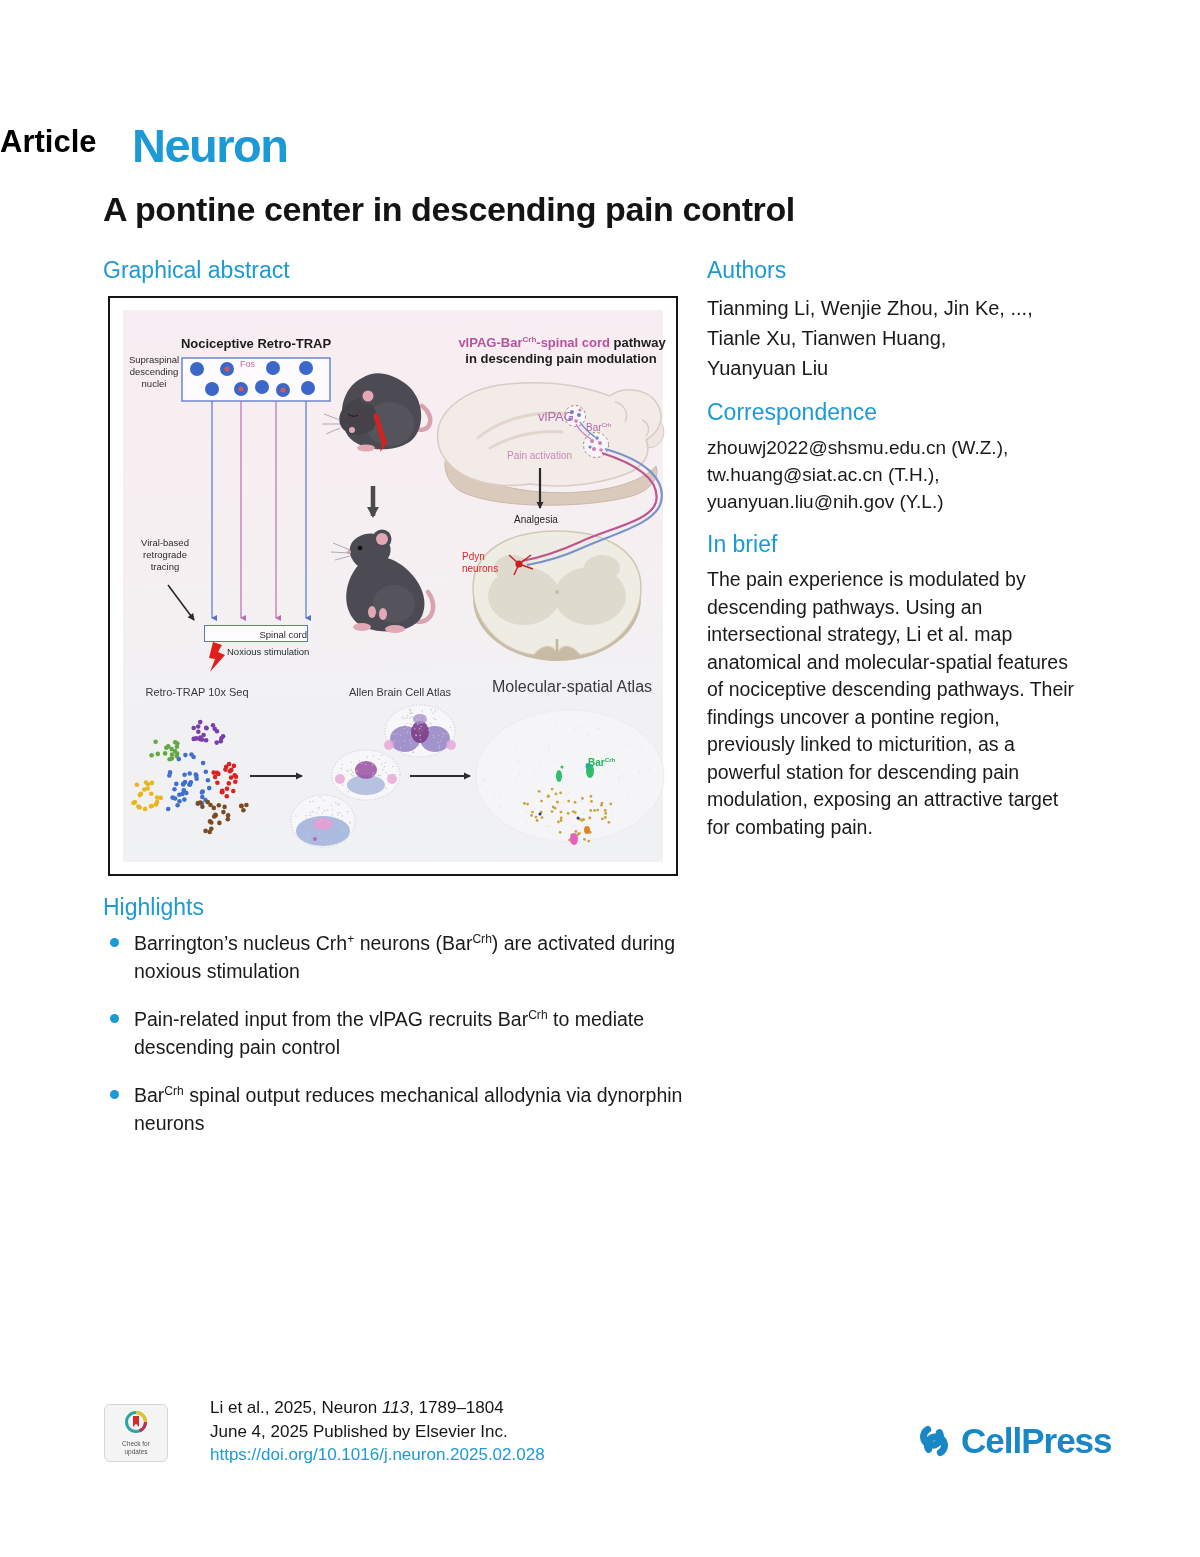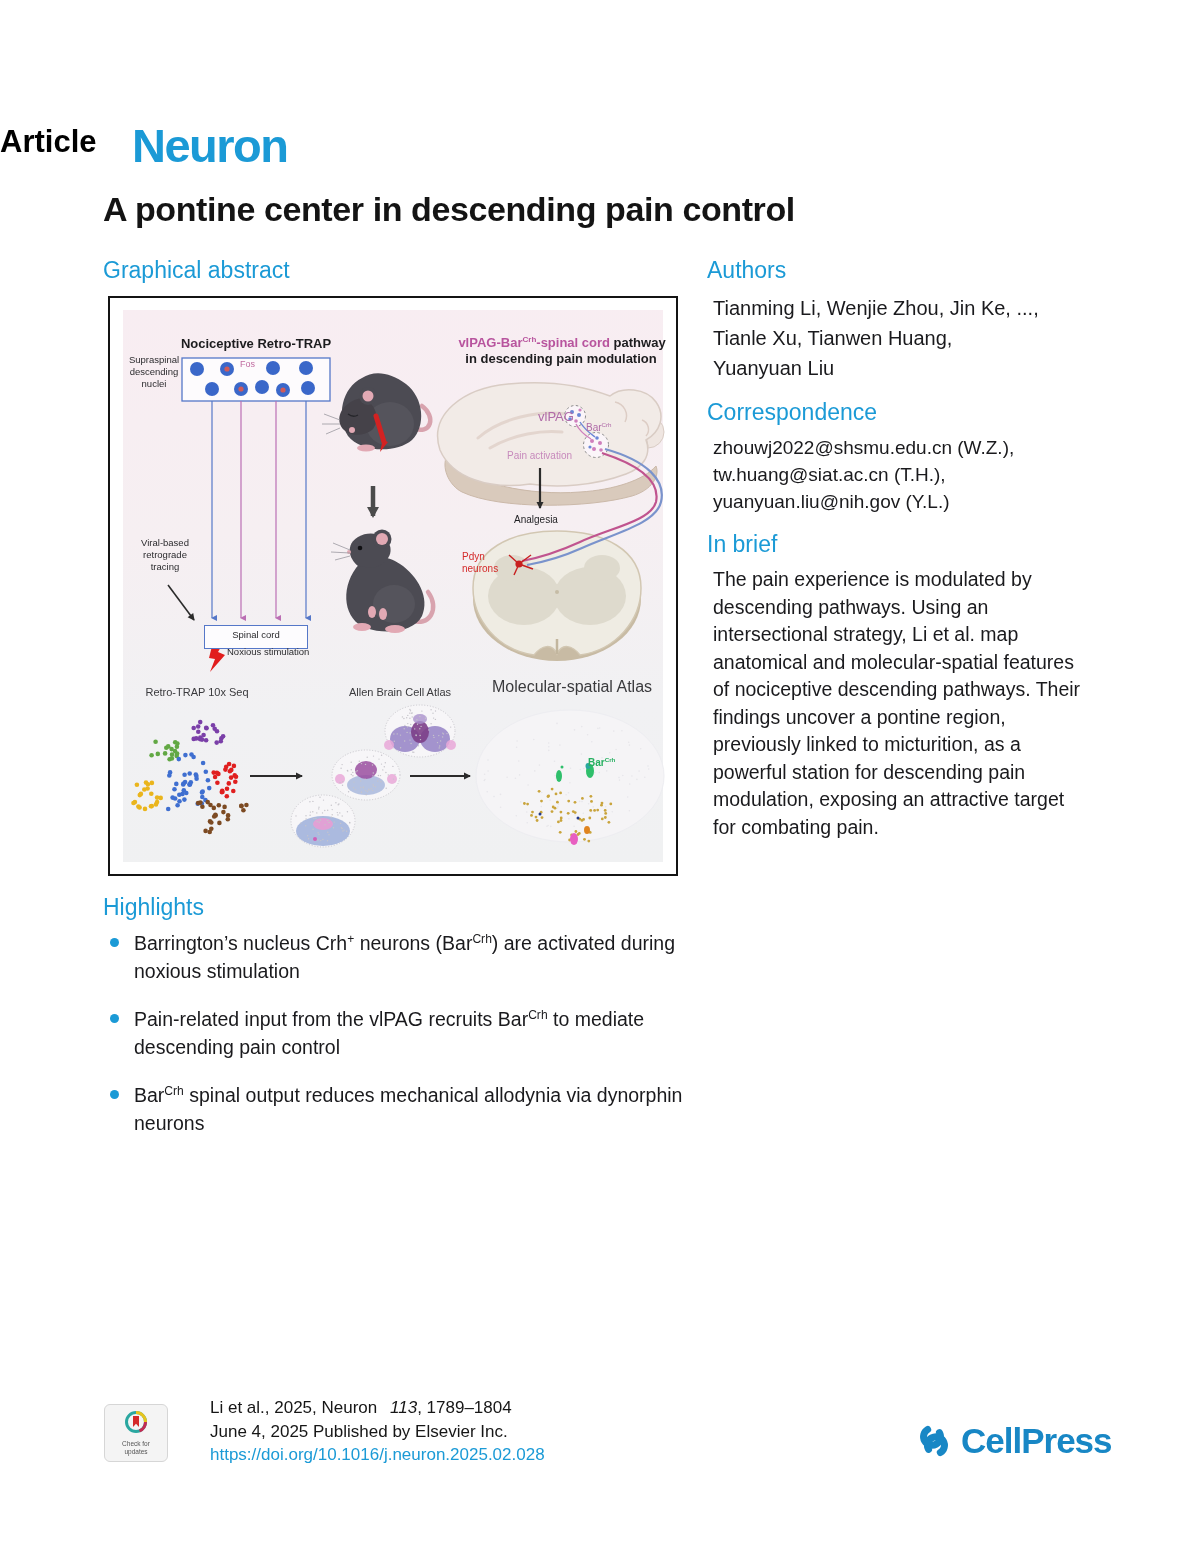--- a/index.html
+++ b/index.html
@@ -19,42 +19,42 @@
 
   
   .sec-h{font-size:23px;color:#1b9ad6;}
   #ga-heading{left:103px;top:257px;}
   #authors-heading{left:707px;top:257px;}
   #corr-heading{left:707px;top:399px;}
   #brief-heading{left:707px;top:531px;}
   #hl-heading{left:103px;top:894px;}
 
   
-  .rcol-text{left:707px;width:390px;font-size:20px;line-height:30px;color:#1a1a1d;margin-left:6px;}
+  .rcol-text{left:707px;width:390px;font-size:20px;line-height:30px;color:#1a1a1d;}
   #authors-lines{top:293px;}
   #corr-lines{top:434px;font-size:19px;line-height:27px;}
   #brief-text{top:566px;width:374px;font-size:19.5px;line-height:27.5px;}
 
   
   #hl-list{left:103px;top:929px;width:608px;}
   .hl-item{position:relative;padding-left:31px;font-size:19.5px;line-height:28px;margin-bottom:20px;color:#1a1a1d;}
   .hl-dot{position:absolute;left:7px;top:9px;width:9px;height:9px;border-radius:50%;background:#1b9ad6;}
 
   
   #ga-box{left:108px;top:296px;width:570px;height:580px;border:2.5px solid #141414;background:#ffffff;box-sizing:border-box;padding-left:37px;}
   #ga-bg{position:absolute;left:13px;top:12px;right:13px;bottom:12px;
     background:linear-gradient(178deg,#f8edf2 0%,#f6eff2 40%,#f1f1f3 72%,#f0f1f2 100%);}
   #ga-svg{position:absolute;left:0;top:0;width:565px;height:575px;}
   .ga-label{position:absolute;color:#2b2b2e;white-space:pre-line;}
   .ctr{transform:translateX(-50%);white-space:nowrap;}
   #l-p1title{left:146px;top:38px;font-size:13px;font-weight:700;color:#1c1c1e;}
   #l-supra{left:13px;top:56px;width:62px;font-size:9.5px;line-height:12px;text-align:center;}
   #l-fos{left:130px;top:61px;font-size:9px;color:#c06ba0;}
-  #l-spinalbox{left:94px;top:327px;width:104px;height:24px;border:1.2px solid #5577c8;background:#fdfcfe;
-    font-size:9.5px;line-height:17px;text-align:center;box-sizing:border-box;}
+  #l-spinalbox{left:94px;top:327px;width:104px;height:17px;border:1.2px solid #5577c8;background:#fdfcfe;
+    font-size:9.5px;line-height:17px;text-align:right;box-sizing:border-box;}
   #l-viral{left:22px;top:239px;width:66px;font-size:9.5px;line-height:12px;text-align:center;}
   #l-nox{left:117px;top:348px;font-size:9.5px;}
   #l-p2t1{left:452px;top:37px;font-size:13px;font-weight:700;color:#1c1c1e;}
   #l-p2t2{left:451px;top:53px;font-size:13px;font-weight:700;color:#1c1c1e;}
   .pink{color:#b8549e;}
   #l-vlpag{left:428px;top:111px;font-size:13px;color:#b06ba8;}
   #l-bar{left:476px;top:124px;font-size:10px;color:#b06ba8;}
   #l-pain{left:397px;top:152px;font-size:10px;color:#c78abc;}
   #l-analg{left:404px;top:216px;font-size:10px;color:#1f1f22;}
   #l-pdyn{left:352px;top:253px;font-size:10px;line-height:12px;color:#d42a2a;}
@@ -784,21 +784,21 @@
     <circle cx="12" cy="12" r="9.5" fill="none" stroke="#2aa7a0" stroke-width="3"></circle>
     <path d="M 12 2.5 a 9.5 9.5 0 0 1 9.5 9.5" fill="none" stroke="#e8c41c" stroke-width="3"></path>
     <path d="M 21.5 12 a 9.5 9.5 0 0 1 -6 8.8" fill="none" stroke="#c42a52" stroke-width="3"></path>
     <path d="M 9 6 h 6 v 11 l -3 -3.2 -3 3.2 Z" fill="#d42a2a"></path>
   </svg>
   <div class="txt" style="white-space:pre-line">Check for
 updates</div>
 </div>
 
 <div class="abs" id="citation">
-  <div><span>Li et al., 2025, Neuron </span><span style="font-style: italic; margin-left: 8px;">113</span><span>, 1789–1804</span></div>
+  <div><span>Li et al., 2025, Neuron </span><span style="font-style: italic;">113</span><span>, 1789–1804</span></div>
   <div>June 4, 2025 Published by Elsevier Inc.</div>
   <div id="doi-link">https://doi.org/10.1016/j.neuron.2025.02.028</div>
 </div>
 
 <div class="abs" id="cellpress">
   <svg width="42" height="42" viewBox="0 0 42 42">
     <path d="M 13 27 a 8.5 8.5 0 1 1 10 7" fill="none" stroke="#1887c5" stroke-width="7" stroke-linecap="round" transform="rotate(-20 21 21)"></path>
     <path d="M 29 15 a 8.5 8.5 0 1 1 -10 -7" fill="none" stroke="#1887c5" stroke-width="7" stroke-linecap="round" transform="rotate(-20 21 21)"></path>
   </svg>
   <span class="brand">CellPress</span>

